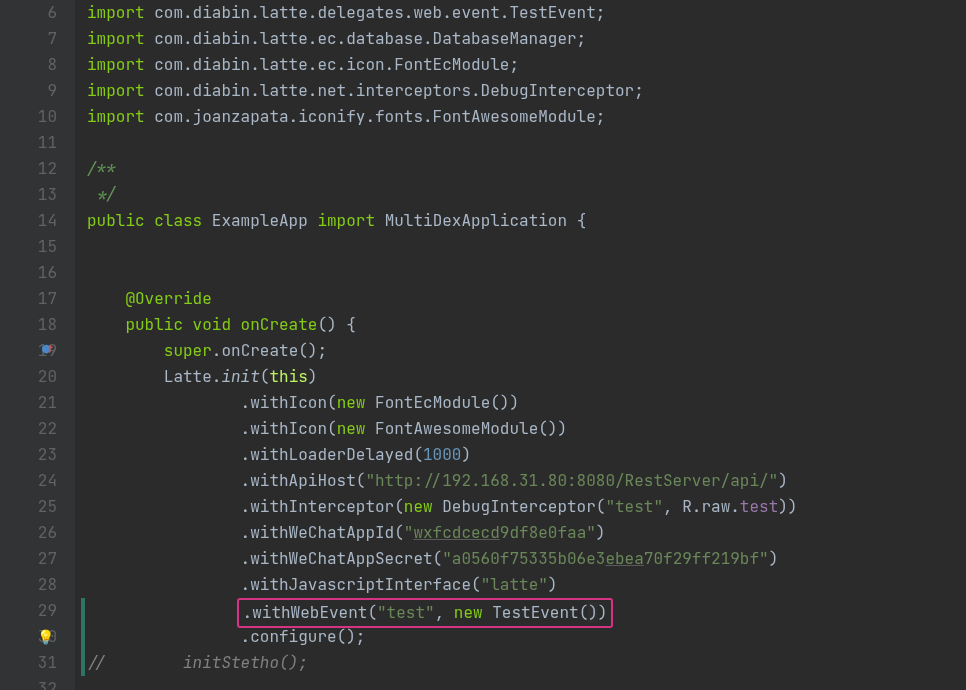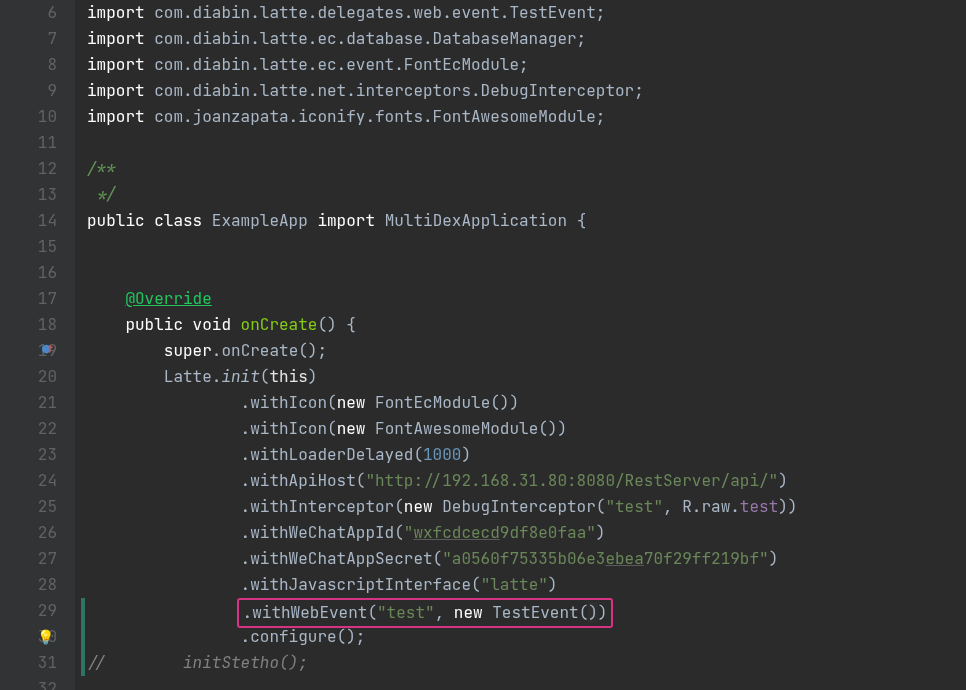--- a/index.html
+++ b/index.html
@@ -58,28 +58,28 @@
   }
   .override-icon {
     width: 14px;
     height: 14px;
     display: inline-block;
   }
   .bulb-icon {
     color: #ffc14f;
     font-size: 14px;
   }
-  .kw { color: #ffffff; text-align: center; }
+  .kw { color: #84cc16; text-align: center; }
   .str { color: #6a8759; }
   .num { color: #6897bb; }
   .cmt { color: #808080; font-style: italic; }
   .cmt-star { color: #629755; font-style: italic; }
-  .ann { color: #22c55e; text-decoration: underline; }
+  .ann { color: #84cc16; }
   .method-decl { color: #84cc16; }
-  .this { color: #e5e5e5; }
+  .this { color: #bef264; }
   .static-call { font-style: italic; }
   .field-access { color: #9876aa; }
   .underline { text-decoration: underline; text-decoration-color: #5a5a5a; }
   .highlight-box {
     border: 2px solid #d63384;
     border-radius: 3px;
     padding: 0 4px;
     display: inline-block;
     margin-left: -4px;
   }
@@ -119,21 +119,21 @@
       <div class="gutter-line">27</div>
       <div class="gutter-line">28</div>
       <div class="gutter-line">29</div>
       <div class="gutter-line">30<span class="icon-marker bulb-icon">💡</span></div>
       <div class="gutter-line">31</div>
       <div class="gutter-line">32</div>
     </div>
   <div class="code-area" id="code">
       <div class="code-line"><span></span><span class="kw">import </span><span>com.diabin.latte.delegates.web.event.TestEvent;</span></div>
       <div class="code-line"><span></span><span class="kw">import </span><span>com.diabin.latte.ec.database.DatabaseManager;</span></div>
-      <div class="code-line"><span></span><span class="kw">import </span><span>com.diabin.latte.ec.event.FontEcModule;</span></div>
+      <div class="code-line"><span></span><span class="kw">import </span><span>com.diabin.latte.ec.icon.FontEcModule;</span></div>
       <div class="code-line"><span></span><span class="kw">import </span><span>com.diabin.latte.net.interceptors.DebugInterceptor;</span></div>
       <div class="code-line"><span></span><span class="kw">import </span><span>com.joanzapata.iconify.fonts.FontAwesomeModule;</span></div>
       <div class="code-line"><span></span></div>
       <div class="code-line"><span></span><span class="cmt-star">/**</span></div>
       <div class="code-line"><span></span><span class="cmt-star"> */</span></div>
       <div class="code-line"><span></span><span class="kw">public class </span><span>ExampleApp </span><span class="kw">import </span><span>MultiDexApplication {</span></div>
       <div class="code-line"><span></span></div>
       <div class="code-line"><span></span></div>
       <div class="code-line"><span>&nbsp;&nbsp;&nbsp;&nbsp;</span><span class="ann">@Override</span></div>
       <div class="code-line"><span>&nbsp;&nbsp;&nbsp;&nbsp;</span><span class="kw">public void </span><span class="method-decl">onCreate</span><span>() {</span></div>

